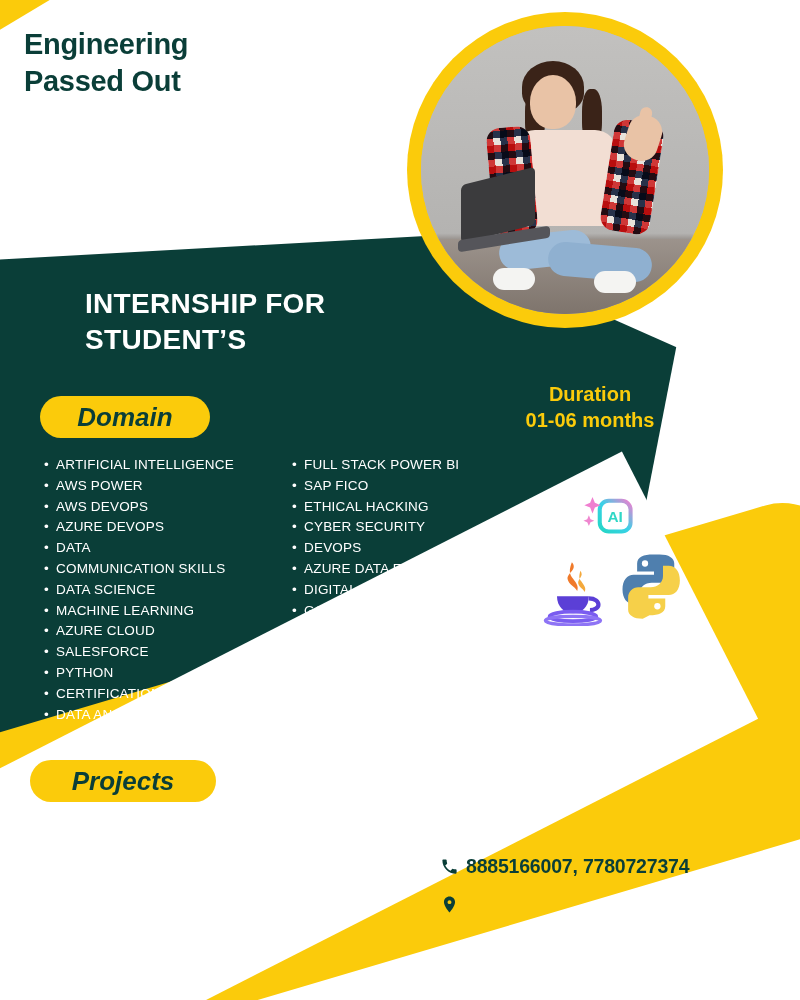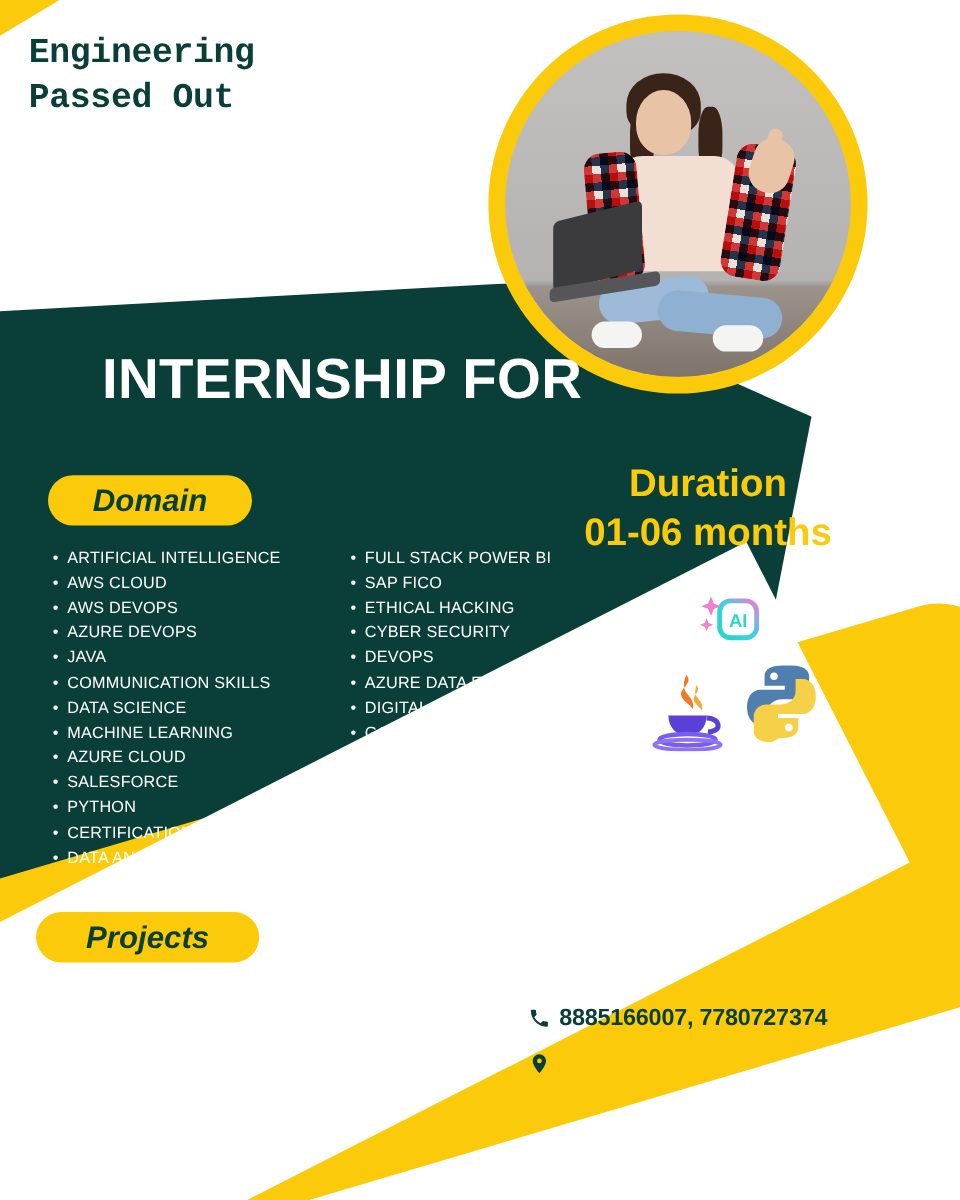--- a/index.html
+++ b/index.html
@@ -108,41 +108,40 @@
   #photo .shoeL{position:absolute;left:25%;top:84%;width:42px;height:22px;
      background:#f4f4f2;border-radius:11px;}
   #photo .shoeR{position:absolute;left:60%;top:85%;width:42px;height:22px;
      background:#f4f4f2;border-radius:11px;}
 
   
   #headline{
     position:absolute;left:24px;top:26px;width:300px;
     color:var(--green);font-weight:bold;font-size:29px;line-height:1.29;
     letter-spacing:-0.3px;
-    font-family:Liberation Mono, monospace;
   }
   #headline div{white-space:nowrap;}
 
   #title{
     position:absolute;left:85px;top:286px;width:420px;
-    color:#ffffff;font-weight:bold;font-size:47px;line-height:1.28;
+    color:#ffffff;font-weight:bold;font-size:28px;line-height:1.28;
     letter-spacing:0.3px;
   }
 
   .pill{
     position:absolute;background:var(--yellow);color:var(--green);
     font-weight:bold;border-radius:999px;text-align:center;
     display:flex;align-items:center;justify-content:center;font-style:italic;
   }
   #pill-domain{left:40px;top:396px;width:170px;height:42px;font-size:26px;}
   #pill-benefits{left:30px;top:760px;width:186px;height:42px;font-size:26px;}
 
   #duration{
     position:absolute;left:440px;top:382px;width:300px;text-align:center;
-    color:var(--yellow);font-weight:bold;font-size:32px;line-height:1.28;
+    color:var(--yellow);font-weight:bold;font-size:20px;line-height:1.28;
   }
 
   .domain-col{
     position:absolute;color:#ffffff;font-size:13.5px;line-height:20.8px;
     letter-spacing:0.2px;
   }
   #col1{left:44px;top:455px;width:250px;}
   #col2{left:292px;top:455px;width:250px;}
   .domain-col .row{display:flex;align-items:flex-start;}
   .domain-col .bullet{width:12px;flex:0 0 12px;}
@@ -155,21 +154,21 @@
   #benefits-list .row{display:flex;align-items:flex-start;}
   #benefits-list .bullet{width:14px;flex:0 0 14px;}
 
   
   #logos{position:absolute;left:540px;top:488px;width:170px;height:150px;}
   #logo-ai{position:absolute;left:38px;top:0;width:58px;height:58px;}
   #logo-java{position:absolute;left:0px;top:70px;width:68px;height:68px;}
   #logo-python{position:absolute;left:78px;top:62px;width:72px;height:72px;}
 
   
-  #contact{position:absolute;left:432px;top:837px;width:360px;}
+  #contact{position:absolute;left:432px;top:855px;width:360px;}
   #contact .line{display:flex;align-items:center;margin-bottom:17px;}
   #contact .ic{width:34px;flex:0 0 34px;display:flex;align-items:center;
                justify-content:center;color:var(--green);}
   #contact .tx{color:var(--green);font-weight:bold;font-size:19.5px;
                letter-spacing:-0.2px;white-space:nowrap;}
   :root{--yellow:#FBCB0B;--green:#0A3E38;}
 </style>
 </head>
 <body>
 
@@ -205,51 +204,52 @@
         <div class="jeansR"></div>
       <div class="laptop-screen"></div>
         <div class="laptop-base"></div>
       <div class="shoeL"></div>
         <div class="shoeR"></div>
     </div>
   </div>
 
   <div id="title">
     <div>INTERNSHIP FOR</div>
+    <div>STUDENT’S</div>
   </div>
 
   <div id="duration">
     <div>Duration</div>
     <div>01-06 months</div>
   </div>
 
   <div class="pill" id="pill-domain">
     <span>Domain</span>
   </div>
 
   <div class="domain-col" id="col1">
       <div class="row">
         <span class="bullet">•</span>
         <span class="txt">ARTIFICIAL INTELLIGENCE</span>
       </div>
       <div class="row">
         <span class="bullet">•</span>
-        <span class="txt">AWS CLOUD</span>
+        <span class="txt">AWS POWER</span>
       </div>
       <div class="row">
         <span class="bullet">•</span>
         <span class="txt">AWS DEVOPS</span>
       </div>
       <div class="row">
         <span class="bullet">•</span>
         <span class="txt">AZURE DEVOPS</span>
       </div>
       <div class="row">
         <span class="bullet">•</span>
-        <span class="txt">JAVA</span>
+        <span class="txt">DATA</span>
       </div>
       <div class="row">
         <span class="bullet">•</span>
         <span class="txt">COMMUNICATION SKILLS</span>
       </div>
       <div class="row">
         <span class="bullet">•</span>
         <span class="txt">DATA SCIENCE</span>
       </div>
       <div class="row">

